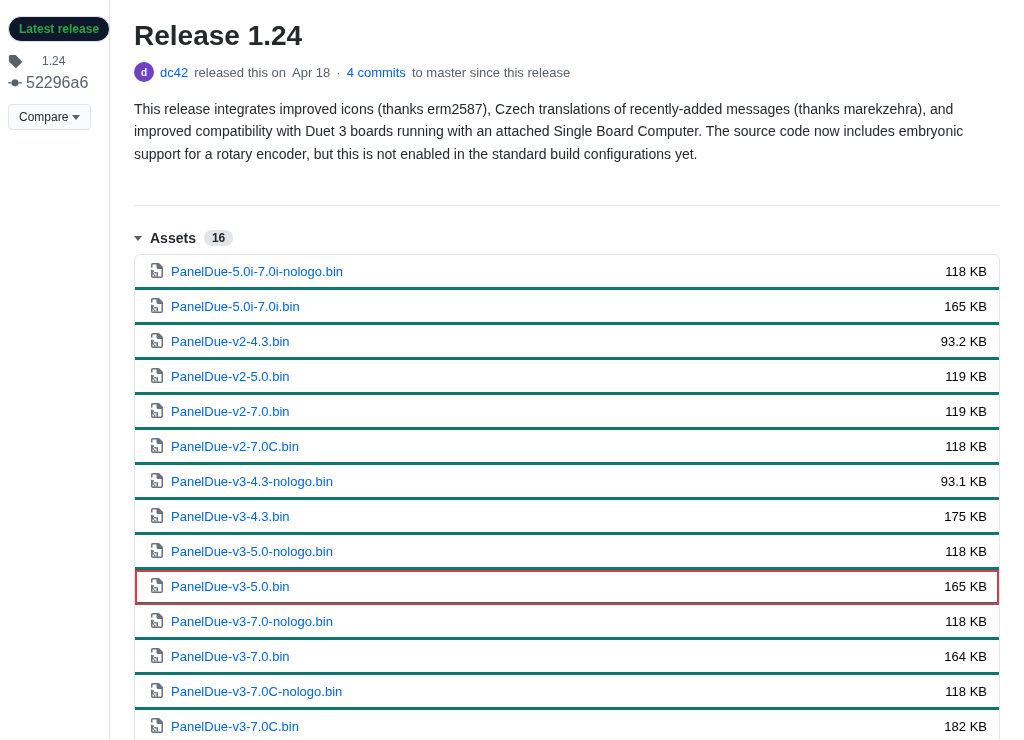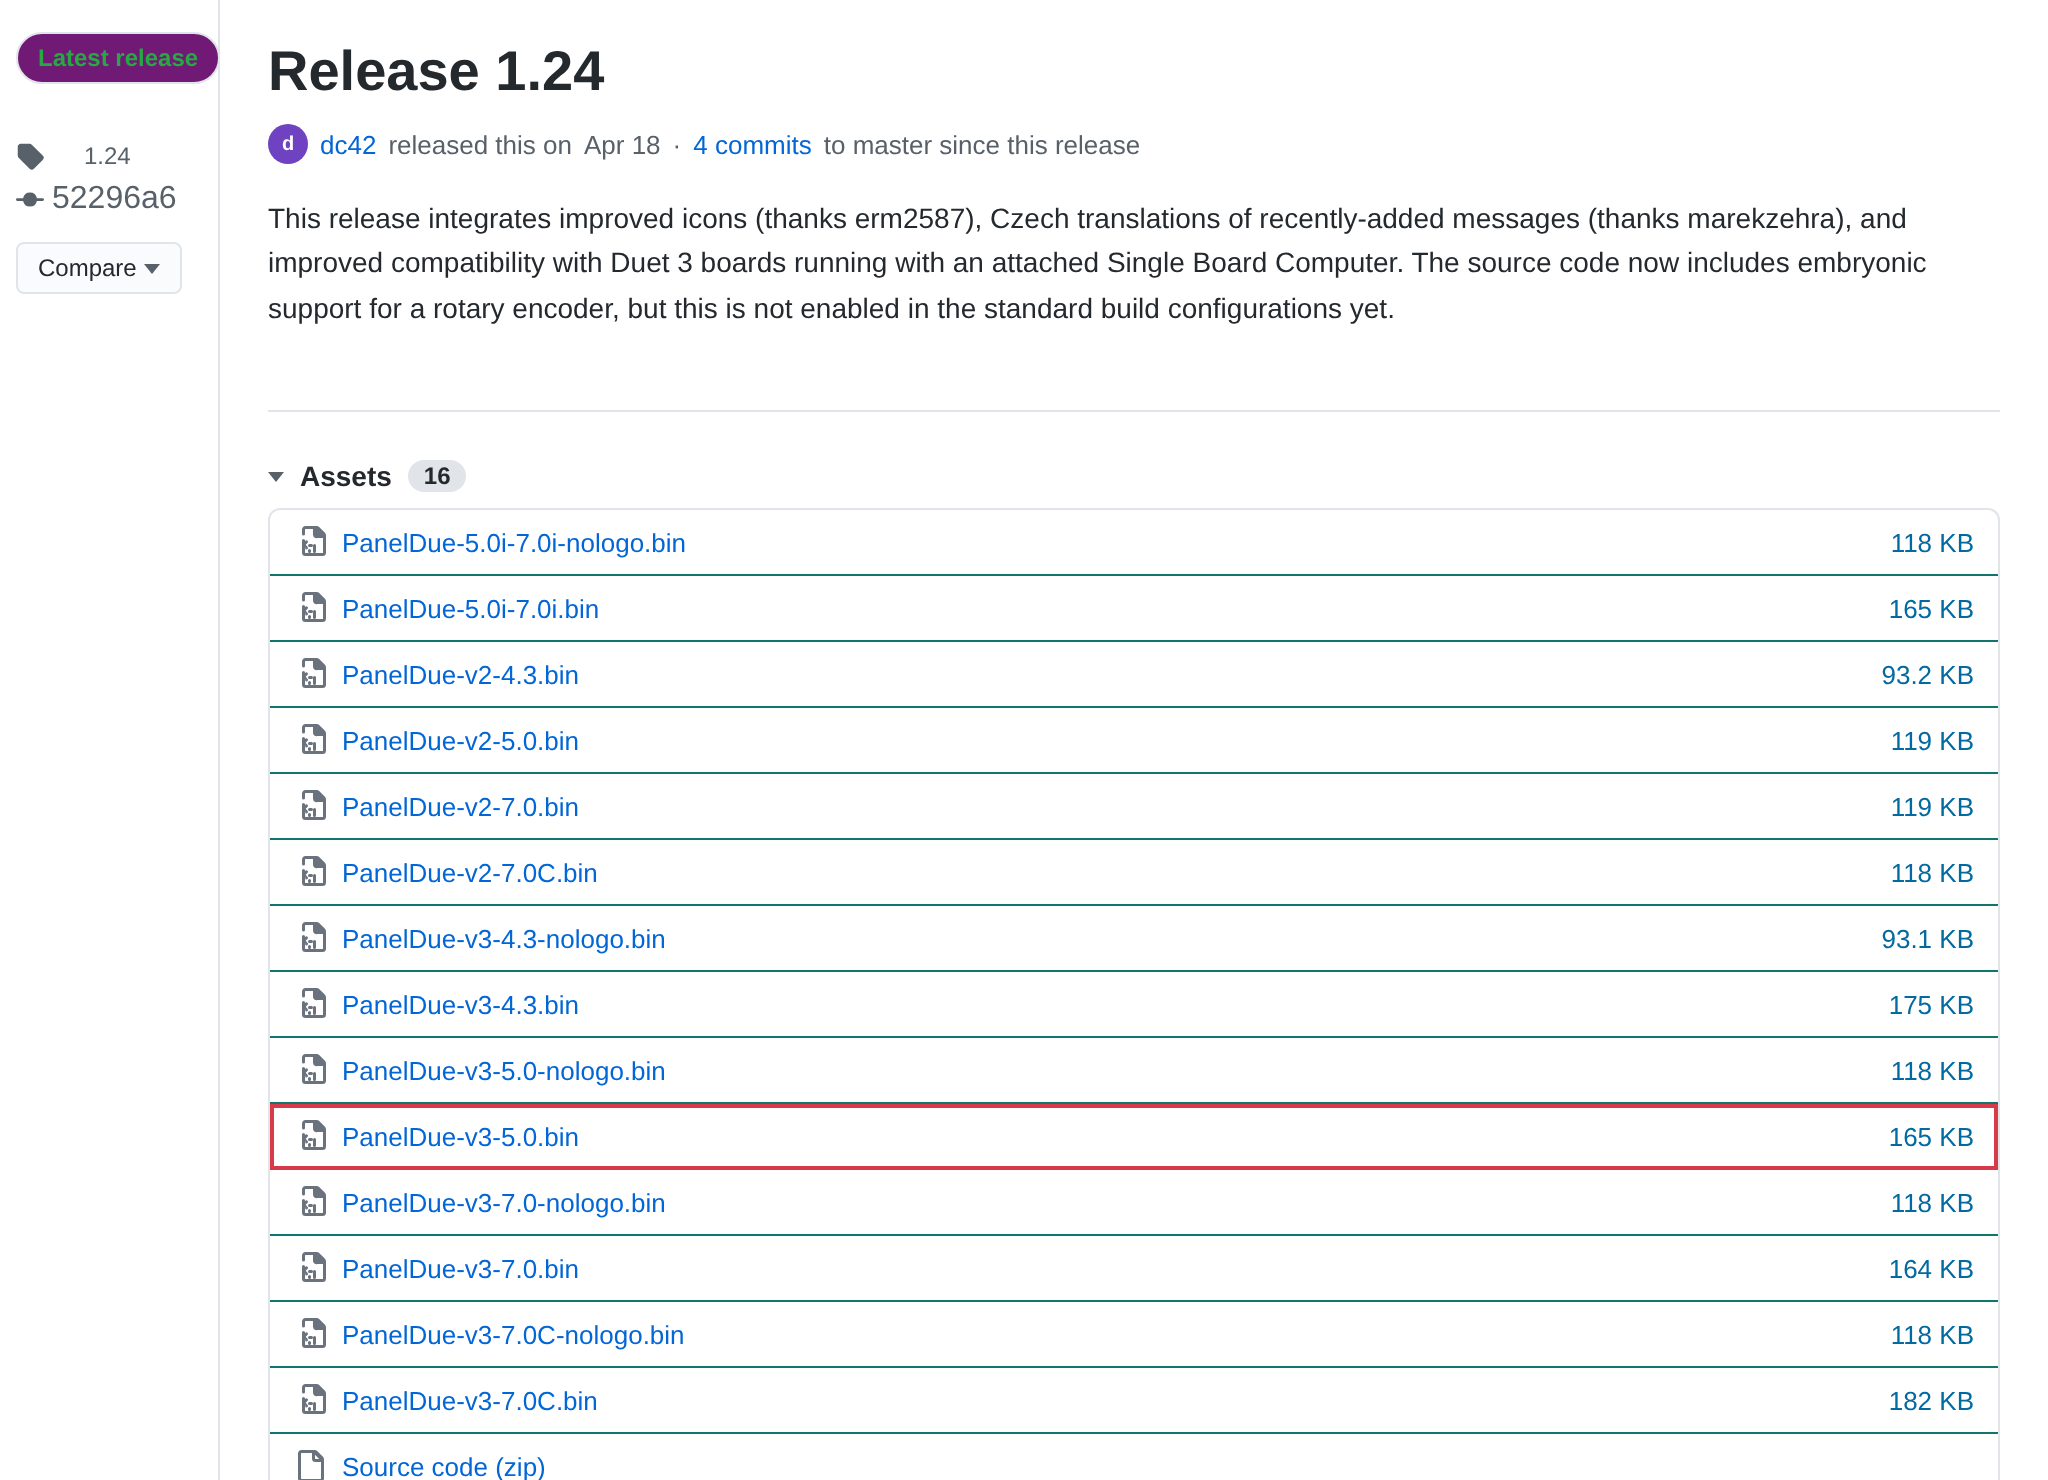--- a/index.html
+++ b/index.html
@@ -22,24 +22,24 @@
       border-right: 1px solid #e1e4e8;
     }
     .latest-release-btn {
       display: inline-block;
       padding: 5px 10px;
       border: 1px solid #e1e4e8;
       border-radius: 20px;
       font-size: 12px;
       font-weight: 600;
       color: #28a745;
-      background: #701a75;
+      background: #0f172a;
       cursor: pointer;
       white-space: nowrap;
-      margin-bottom: 27px;
+      margin-bottom: 10px;
     }
     .sidebar-tag {
       display: flex;
       align-items: center;
       gap: 20px;
       font-size: 12px;
       color: #586069;
       margin-bottom: 4px;
       padding: 2px 0;
     }
@@ -138,21 +138,21 @@
     }
     .assets-list {
       border: 1px solid #e1e4e8;
       border-radius: 6px;
       overflow: hidden;
     }
     .asset-row {
       display: flex;
       align-items: center;
       padding: 8px 12px;
-      border-bottom: 1px solid #0f766e;
+      border-bottom: 3px solid #0f766e;
       gap: 8px;
     }
     .asset-row:last-child { border-bottom: none; }
     .asset-row.highlighted {
       outline: 2px solid #d73a49;
       outline-offset: -2px;
     }
     .asset-icon {
       display: flex;
       align-items: center;
@@ -161,21 +161,21 @@
       flex-shrink: 0;
     }
     .asset-link {
       flex: 1;
       color: #0366d6;
       font-size: 13px;
       cursor: pointer;
       text-decoration: none;
     }
     .asset-size {
-      color: #0369a1;
+      color: #000000;
       font-size: 13px;
       min-width: 70px;
       text-align: right;
     }
     svg { display: block; }
   </style>
 </head>
 <body>
 
 <div class="page-wrapper">

